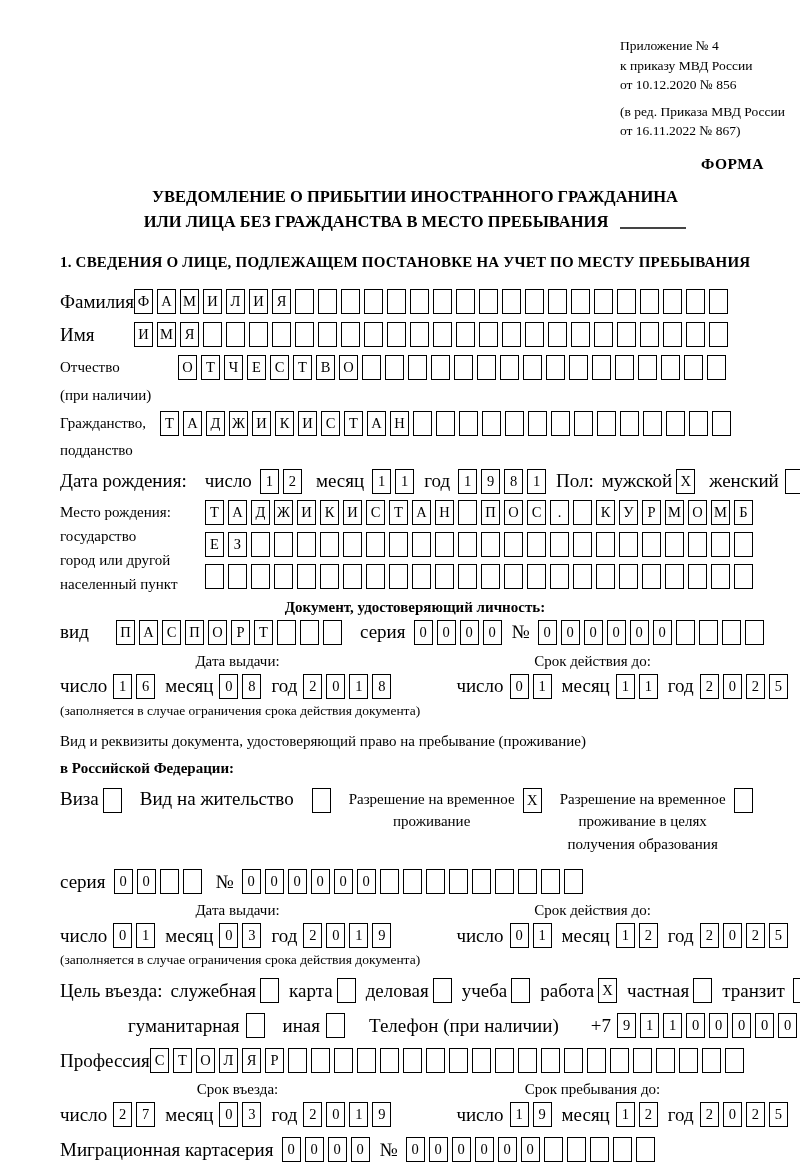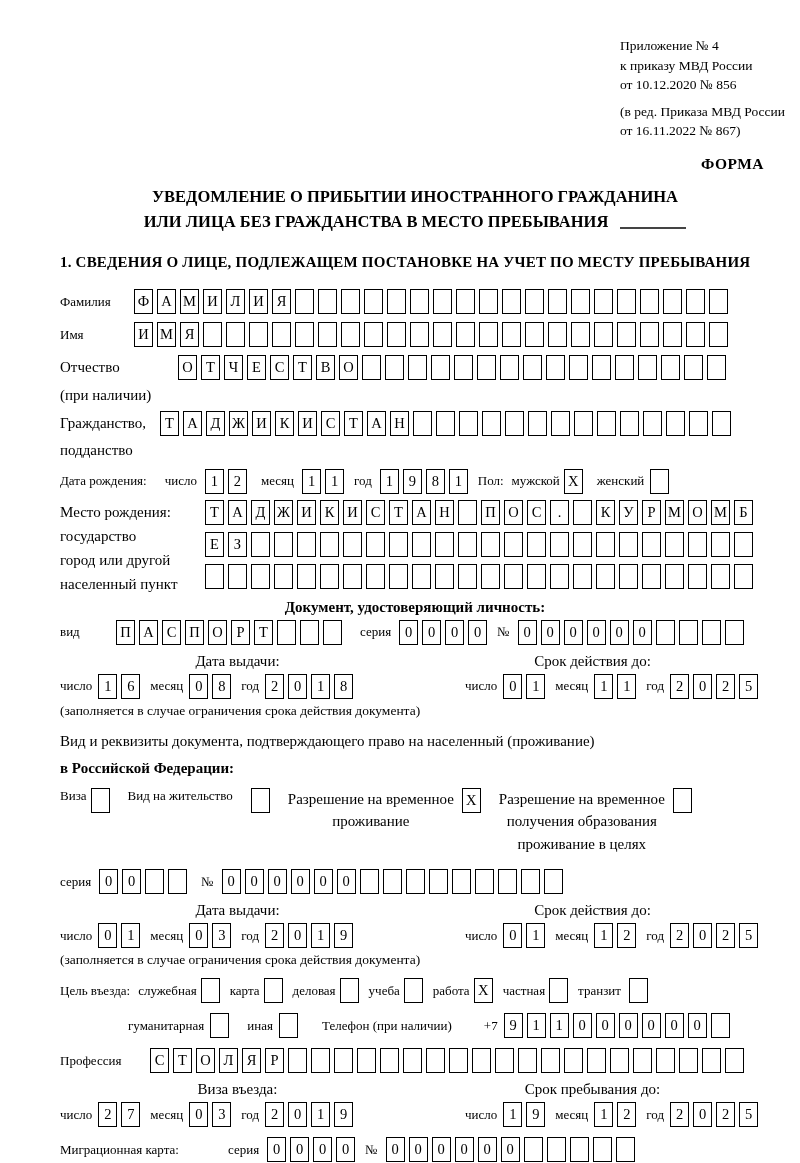--- a/index.html
+++ b/index.html
@@ -7,21 +7,21 @@
         font-family:"Liberation Serif","DejaVu Serif",serif;
         padding:36px 30px 0 60px;box-sizing:border-box;overflow:hidden;}
   .annex{margin-left:560px;width:220px;font-size:13.5px;line-height:1.45;}
   .annex .grp2{margin-top:7px;}
   .forma{font-weight:bold;font-size:15.5px;text-align:right;margin:14px 6px 0 0;letter-spacing:.5px;}
   .title{text-align:center;font-weight:bold;font-size:16.5px;line-height:1.5;margin-top:12px;}
   .uline{display:inline-block;width:66px;border-bottom:2.2px solid #444;margin-left:12px;transform:translateY(2px);}
   .sheading{font-weight:bold;font-size:15px;margin-top:20px;letter-spacing:.2px;}
   .frow{display:flex;align-items:center;margin-top:8px;}
   .frow.top{align-items:flex-start;}
-  .lbl{font-size:13px;white-space:nowrap;margin-right:8px;flex:none;}
+  .lbl{font-size:19px;white-space:nowrap;margin-right:8px;flex:none;}
   .sub{font-size:15px;margin-top:3px;}
   .cells{display:inline-flex;gap:4px;flex:none;}
   .cell{width:17px;height:23px;border:1.5px solid #000;display:inline-flex;align-items:center;
         justify-content:center;font-size:14.5px;flex:none;background:#fff;}
   .cellrows > .cells{display:flex;margin-bottom:7px;}
   .center-bold{font-weight:bold;font-size:15px;text-align:center;margin-top:8px;}
   .dhdr{display:flex;font-size:15px;margin-top:8px;}
   .dhdr .lft{width:355px;text-align:center;}
   .dhdr .rgt{flex:1;text-align:center;}
   .drow{display:flex;align-items:center;margin-top:4px;}
@@ -391,43 +391,43 @@
             <span class="cell">2</span>
             <span class="cell">0</span>
             <span class="cell">2</span>
             <span class="cell">5</span>
           </span>
       </span>
     </span>
   </div>
   <div class="note">(заполняется в случае ограничения срока действия документа)</div>
 
-  <div class="plain">Вид и реквизиты документа, подтверждающего право на населенный (проживание)</div>
+  <div class="plain">Вид и реквизиты документа, удостоверяющий право на пребывание (проживание)</div>
   <div class="plain" style="margin-top:2px;font-weight:bold;">в Российской Федерации:</div>
 
   <div class="frow top" style="margin-top:6px;">
     <span class="lbl" style="margin-right:4px;">Виза</span>
     <span class="cells">
         <span class="cell"></span>
       </span>
     <span class="lbl ml18">Вид на жительство</span>
     <span class="cells ml10">
         <span class="cell"></span>
       </span>
     <span class="optlines">
       <span style="display:block;">Разрешение на временное</span>
       <span style="display:block;">проживание</span>
     </span>
     <span class="cells">
         <span class="cell">X</span>
       </span>
     <span class="optlines">
       <span style="display:block;">Разрешение на временное</span>
+      <span style="display:block;">проживание в целях</span>
       <span style="display:block;">получения образования</span>
-      <span style="display:block;">проживание в целях</span>
     </span>
     <span class="cells">
         <span class="cell"></span>
       </span>
   </div>
 
   <div class="frow" style="margin-top:14px;">
     <span class="lbl">серия</span>
     <span class="cells">
         <span class="cell">0</span>
@@ -588,21 +588,21 @@
         <span class="cell"></span>
         <span class="cell"></span>
         <span class="cell"></span>
         <span class="cell"></span>
         <span class="cell"></span>
         <span class="cell"></span>
       </span>
   </div>
 
   <div class="dhdr">
-    <span class="lft">Виза въезда:</span>
+    <span class="lft">Срок въезда:</span>
     <span class="rgt">Срок пребывания до:</span>
   </div>
   <div class="drow">
     <span class="lft">
       <span class="dg">
         <span class="lbl">число</span>
         <span class="cells">
             <span class="cell">2</span>
             <span class="cell">7</span>
           </span>

